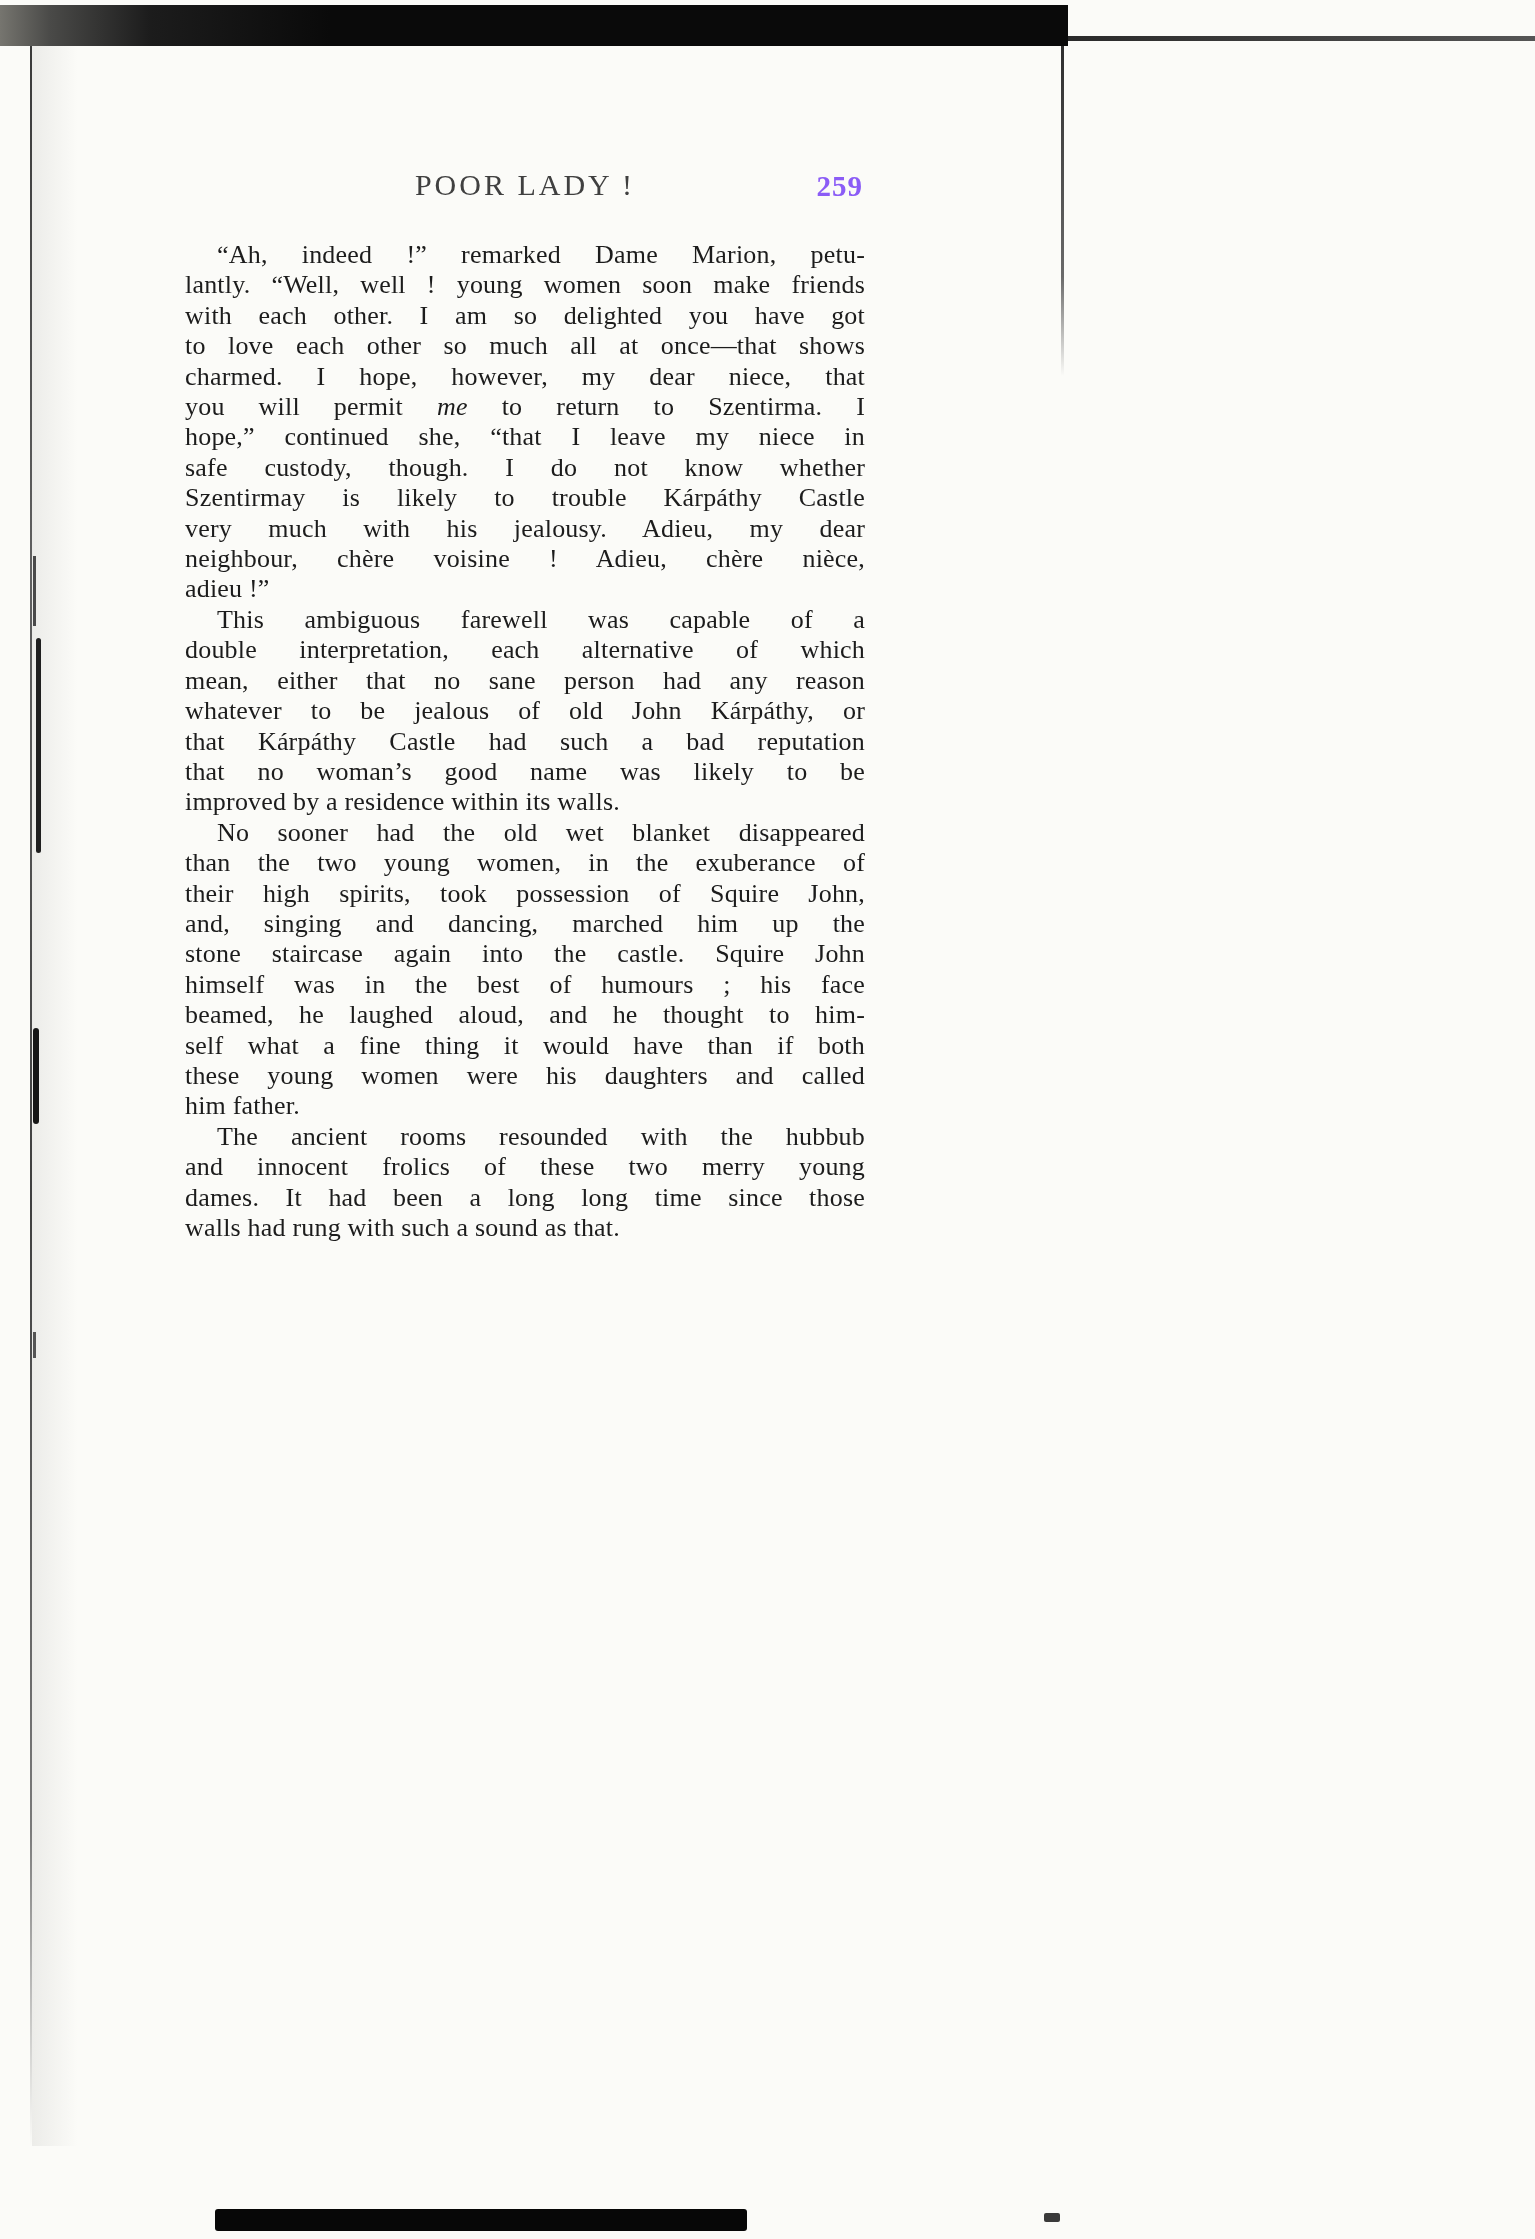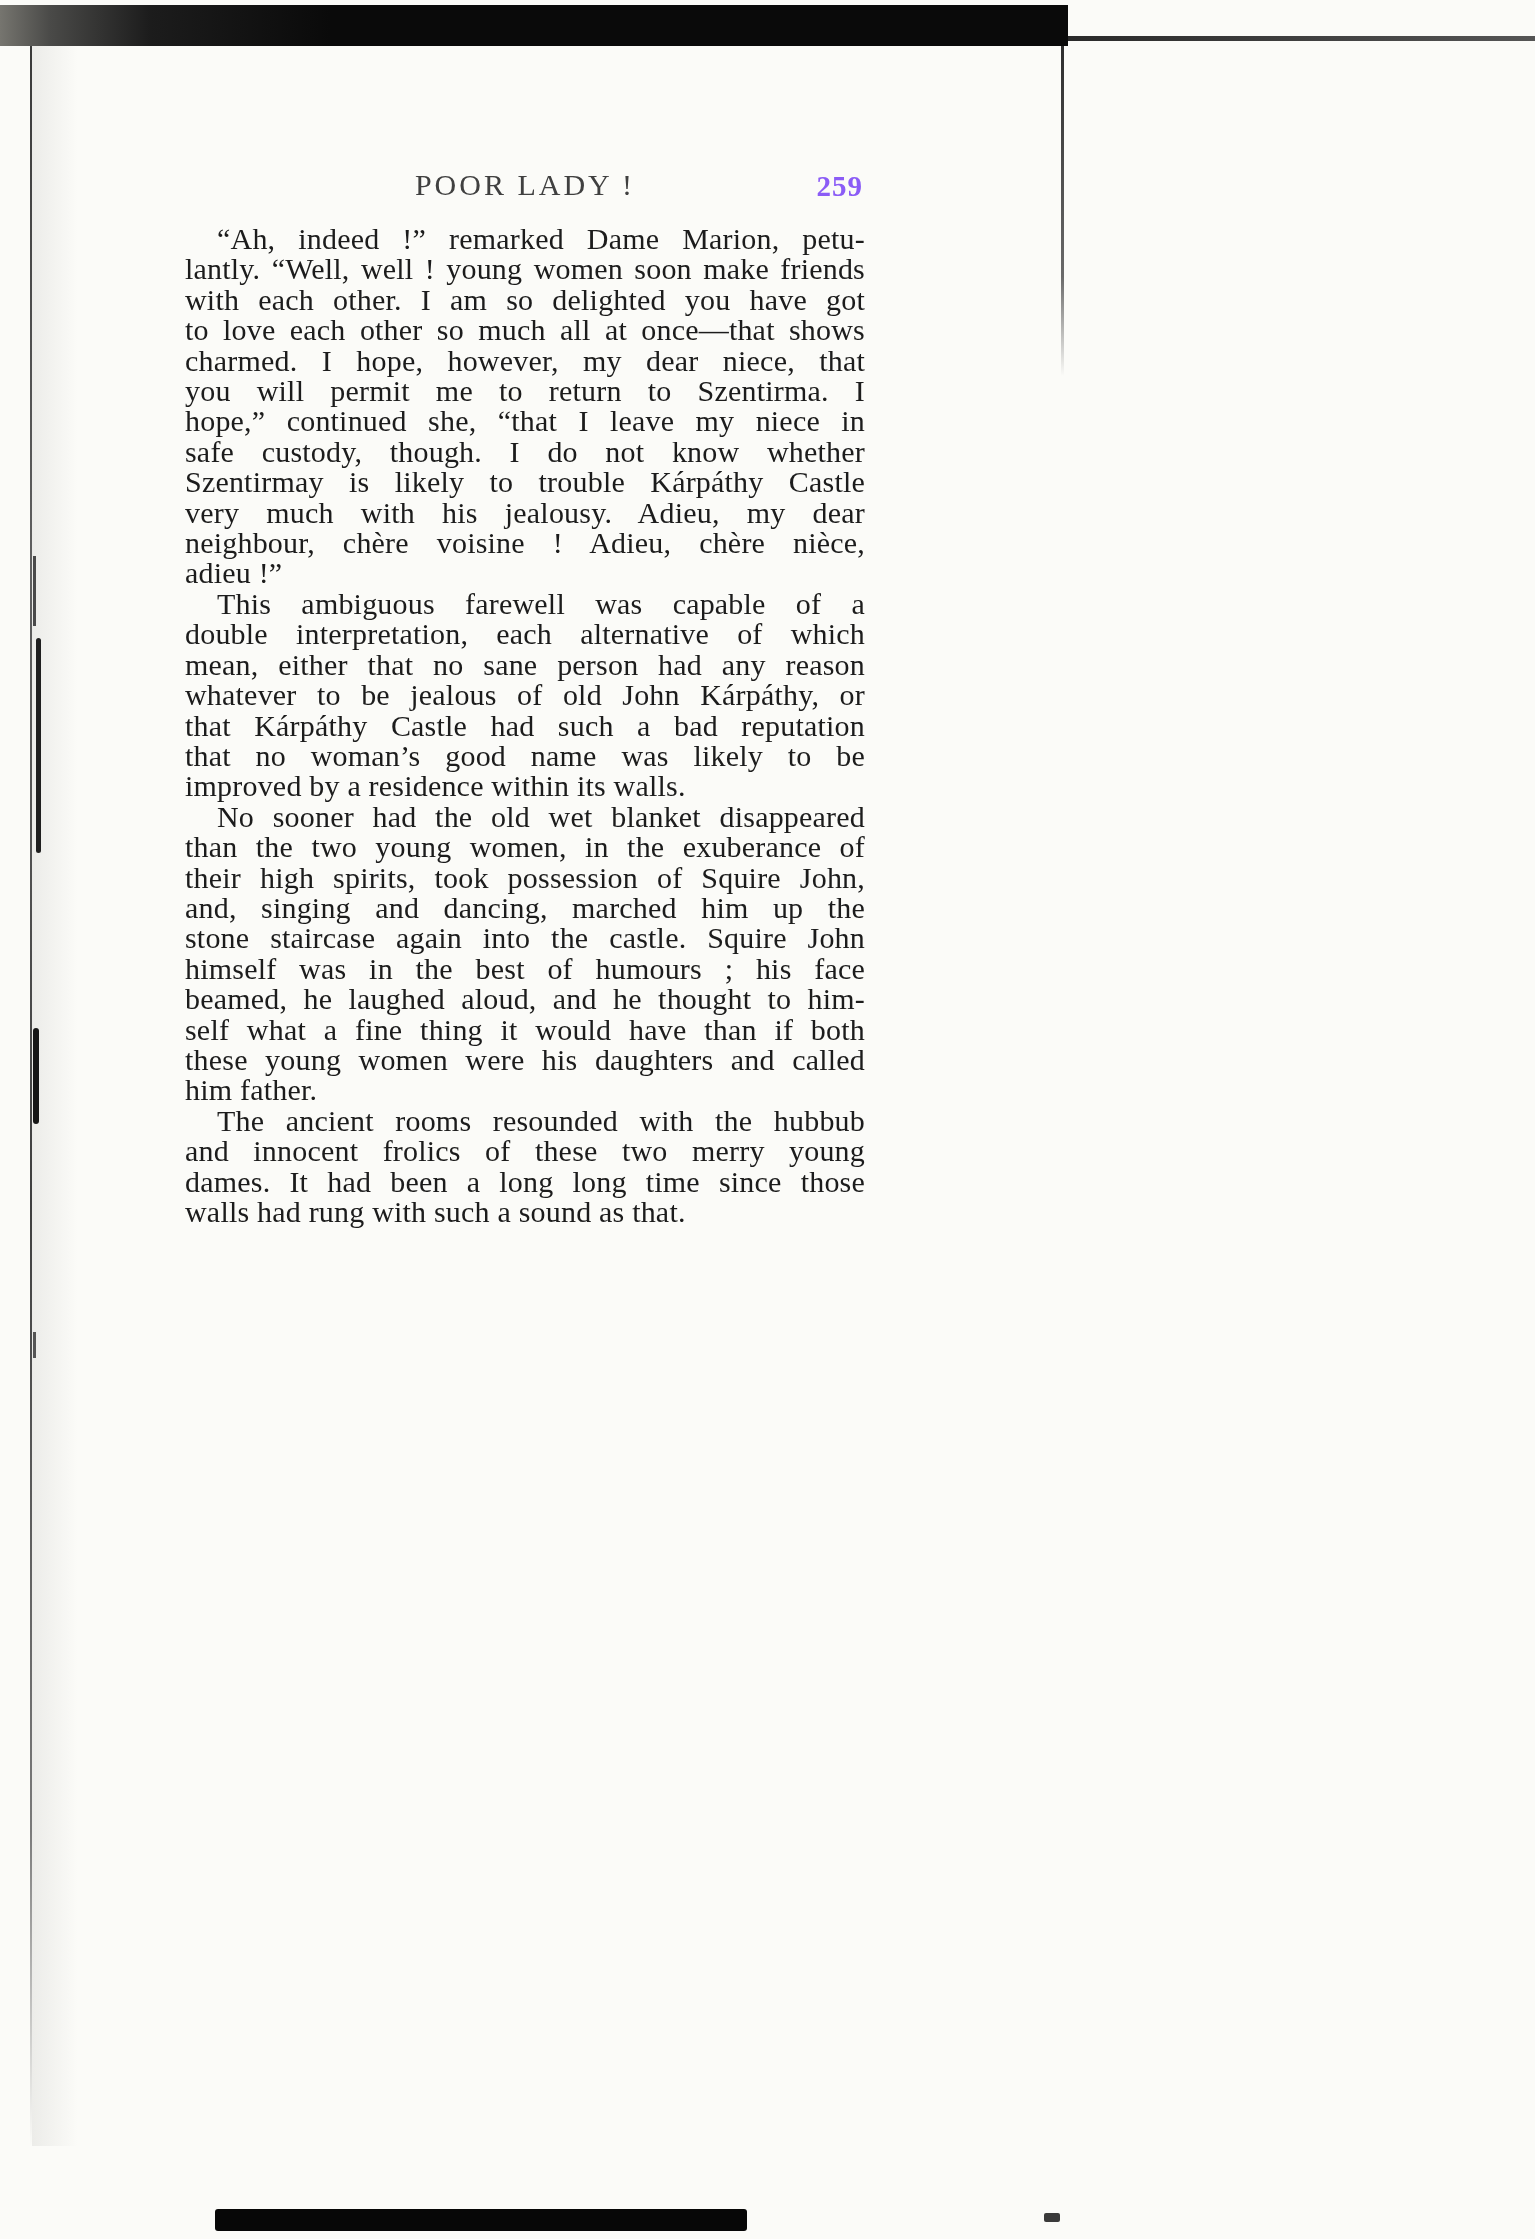--- a/index.html
+++ b/index.html
@@ -105,35 +105,35 @@
     right: 2px;
     top: 2px;
     font-size: 29px;
     letter-spacing: 1px;
     font-weight: bold;
     color: #8b5cf6;
   }
   .text-block {
     position: absolute;
     left: 185px;
-    top: 224px;
+    top: 240px;
     width: 680px;
-    font-size: 30px;
+    font-size: 26px;
     line-height: 30.4px;
     letter-spacing: 0.2px;
   }
   .paragraph { margin: 0; }
   .line {
     text-align: justify;
     text-align-last: justify;
     text-justify: inter-word;
   }
   .line.first { text-indent: 32px; }
   .line.last  { text-align-last: left; }
-  .italic { }
+  .italic { font-style: italic; }
 </style>
 </head>
 <body style="--paper: #fbfbf8; --ink: #1c1c1c;">
 
 <div class="page">
 
   <div class="top-bar"></div>
   <div class="top-bar-right"></div>
   <div class="right-rule"></div>
   <div class="spine-rule"></div>

